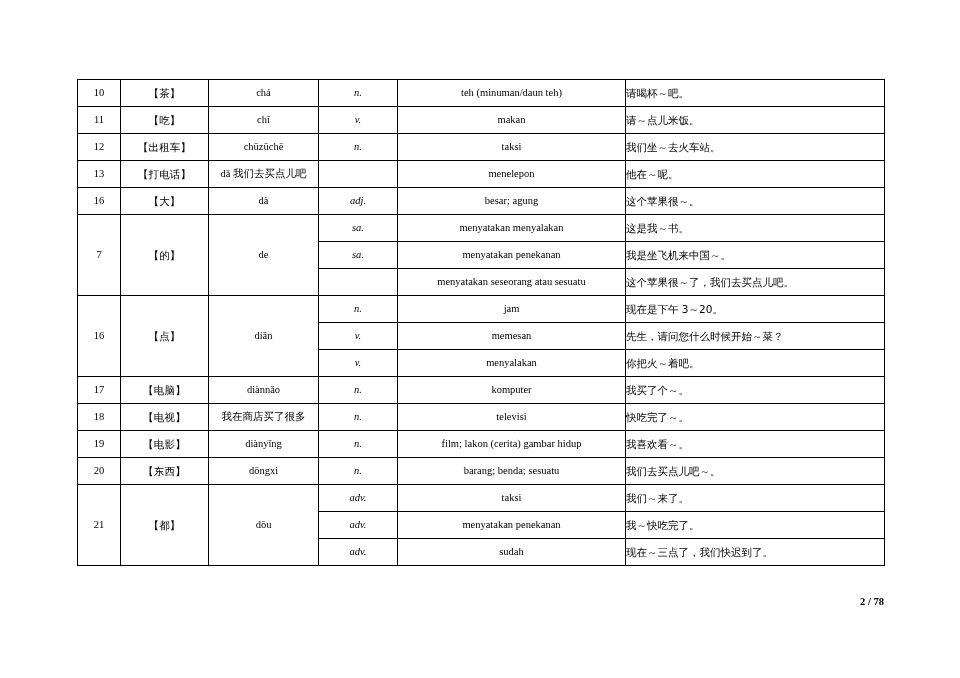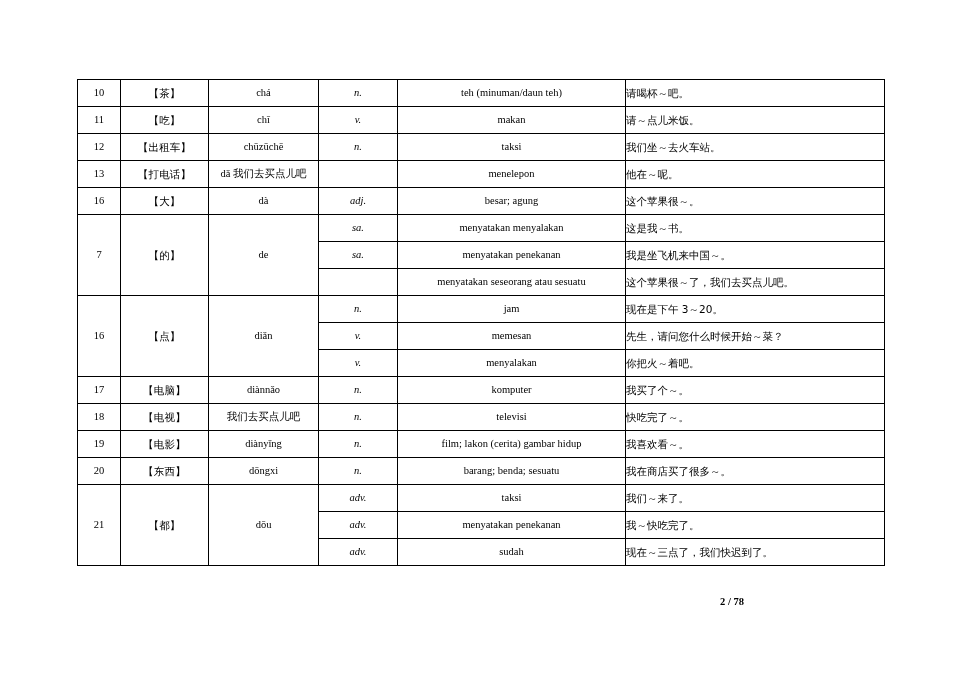--- a/index.html
+++ b/index.html
@@ -93,21 +93,21 @@
     text-align: left;
     padding-left: 7px;
     font-family: "DejaVu Sans", "Liberation Sans", sans-serif;
     font-size: 10px;
   }
 
   .footer {
     position: absolute;
     left: 0;
     top: 596px;
-    width: 744px;
+    width: 884px;
     text-align: right;
     font-family: "Liberation Serif", "DejaVu Serif", serif;
     font-size: 10.5px;
     font-weight: bold;
     color: #000000;
   }
 </style>
 </head>
 <body>
 
@@ -204,40 +204,40 @@
             <td class="cell-num" rowspan="1">17</td>
             <td class="cell-hanzi" rowspan="1">【电脑】</td>
             <td class="cell-pinyin" rowspan="1">diànnǎo</td>
             <td class="cell-pos">n.</td>
             <td class="cell-meaning">komputer</td>
             <td class="cell-example">我买了个～。</td>
           </tr>
           <tr>
             <td class="cell-num" rowspan="1">18</td>
             <td class="cell-hanzi" rowspan="1">【电视】</td>
-            <td class="cell-pinyin" rowspan="1">我们去买点儿吧</td>
+            <td class="cell-pinyin" rowspan="1">我在商店买了很多</td>
             <td class="cell-pos">n.</td>
             <td class="cell-meaning">televisi</td>
             <td class="cell-example">快吃完了～。</td>
           </tr>
           <tr>
             <td class="cell-num" rowspan="1">19</td>
             <td class="cell-hanzi" rowspan="1">【电影】</td>
             <td class="cell-pinyin" rowspan="1">diànyǐng</td>
             <td class="cell-pos">n.</td>
             <td class="cell-meaning">film; lakon (cerita) gambar hidup</td>
             <td class="cell-example">我喜欢看～。</td>
           </tr>
           <tr>
             <td class="cell-num" rowspan="1">20</td>
             <td class="cell-hanzi" rowspan="1">【东西】</td>
             <td class="cell-pinyin" rowspan="1">dōngxi</td>
             <td class="cell-pos">n.</td>
             <td class="cell-meaning">barang; benda; sesuatu</td>
-            <td class="cell-example">我在商店买了很多～。</td>
+            <td class="cell-example">我们去买点儿吧～。</td>
           </tr>
           <tr>
             <td class="cell-num" rowspan="3">21</td>
             <td class="cell-hanzi" rowspan="3">【都】</td>
             <td class="cell-pinyin" rowspan="3">dōu</td>
             <td class="cell-pos">adv.</td>
             <td class="cell-meaning">taksi</td>
             <td class="cell-example">我们～来了。</td>
           </tr>
           <tr>

